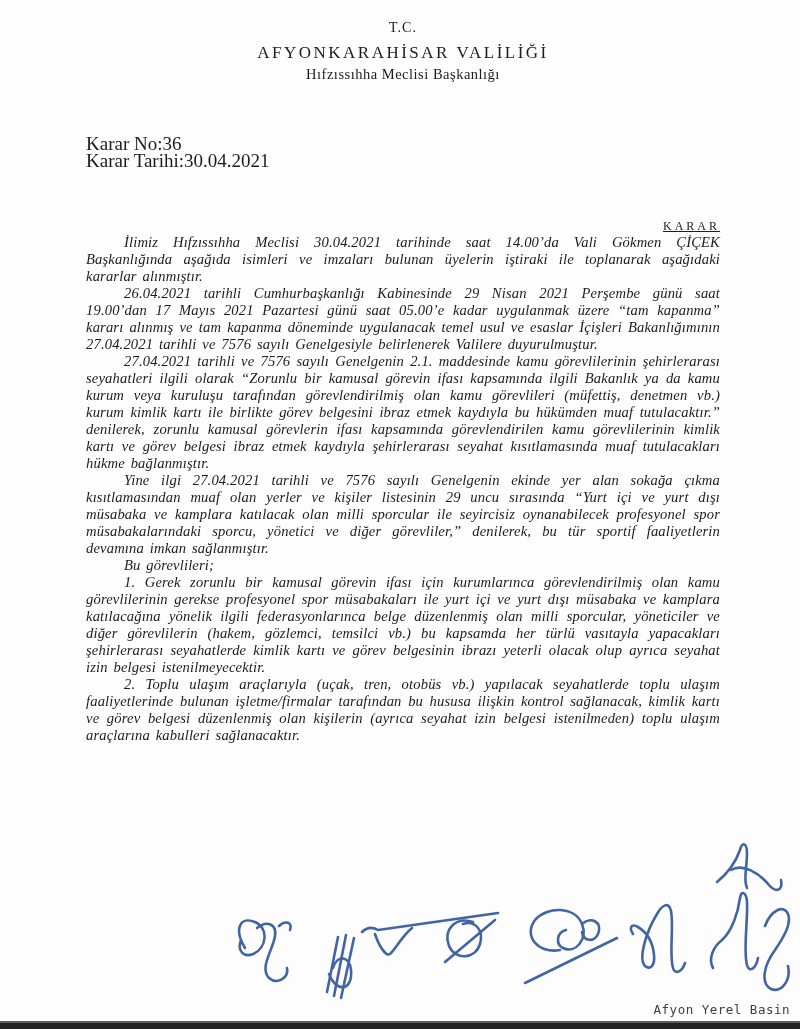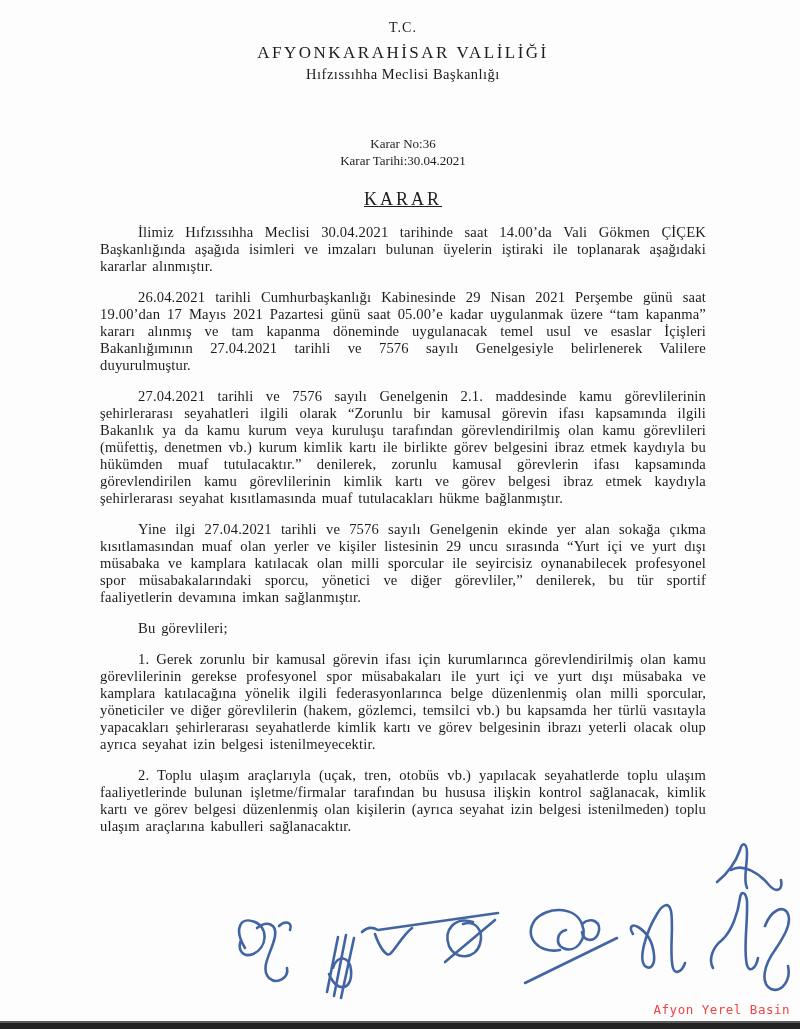--- a/index.html
+++ b/index.html
@@ -39,41 +39,41 @@
     margin-top: 6px;
   }
   .header .department {
     font-size: 14.5px;
     line-height: 17px;
     margin-top: 3px;
     letter-spacing: 0.5px;
   }
   .meta {
     margin-top: 52px;
-    font-size: 13px;
+    font-size: 19px;
     line-height: 17px;
-    text-align: center;
   }
   .doc-title {
-    margin-top: 20px;
-    text-align: center;
-    font-size: 18px;
+    margin-top: 50px;
+    text-align: right;
+    font-size: 12px;
     font-weight: normal;
     letter-spacing: 3px;
     text-decoration: underline;
   }
   .body p {
-    margin: 14px;
+    margin: 0;
     font-size: 14.6px;
     line-height: 17px;
     text-align: justify;
     text-align-last: left;
     text-indent: 38px;
     word-spacing: 2px;
     letter-spacing: 0.15px;
+    font-style: italic;
   }
   .p1 { margin-top: 36px; }
   .p2 { margin-top: 14px; }
   .p3 { margin-top: 17px; }
   .p4 { margin-top: 19px; }
   .p5 { margin-top: 14px; text-align: left; }
   .p6 { margin-top: 10px; }
   .p7 { margin-top: 18px; }
   .p8 { margin-top: 20px; }
   .signatures {
@@ -83,21 +83,21 @@
     width: 595px;
     height: 182px;
     pointer-events: none;
   }
   .credit {
     position: absolute;
     right: 10px;
     bottom: 12px;
     font-family: "DejaVu Sans Mono", monospace;
     font-size: 12.5px;
-    color: #ef4444;
+    color: #404040;
     letter-spacing: 0.5px;
   }
   .bottom-bar {
     position: absolute;
     left: 0;
     right: 0;
     bottom: 0;
     height: 6px;
     background: #232323;
     border-top: 2px solid #5d5d5d;

